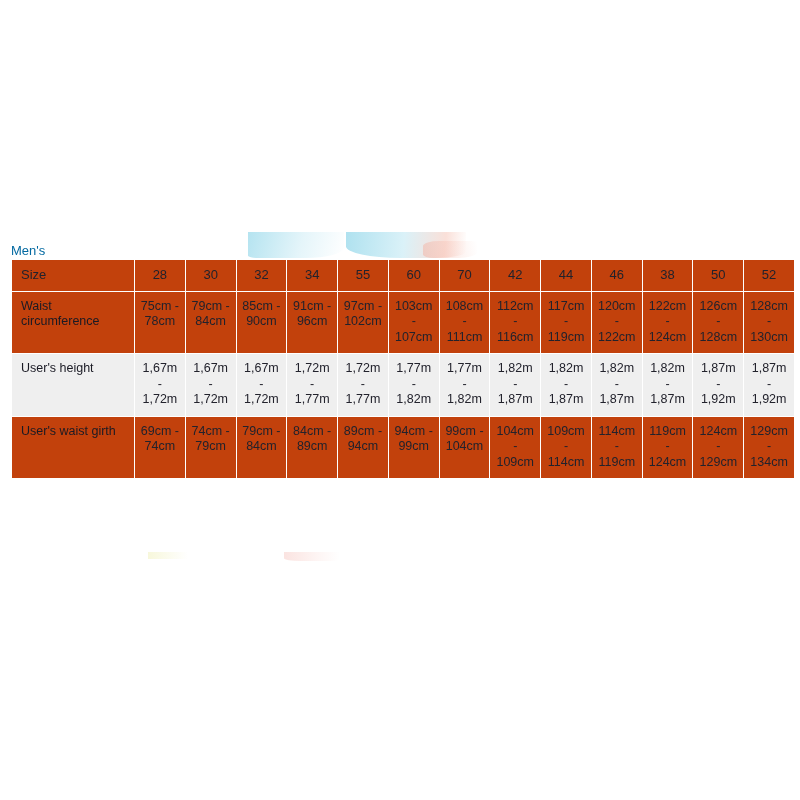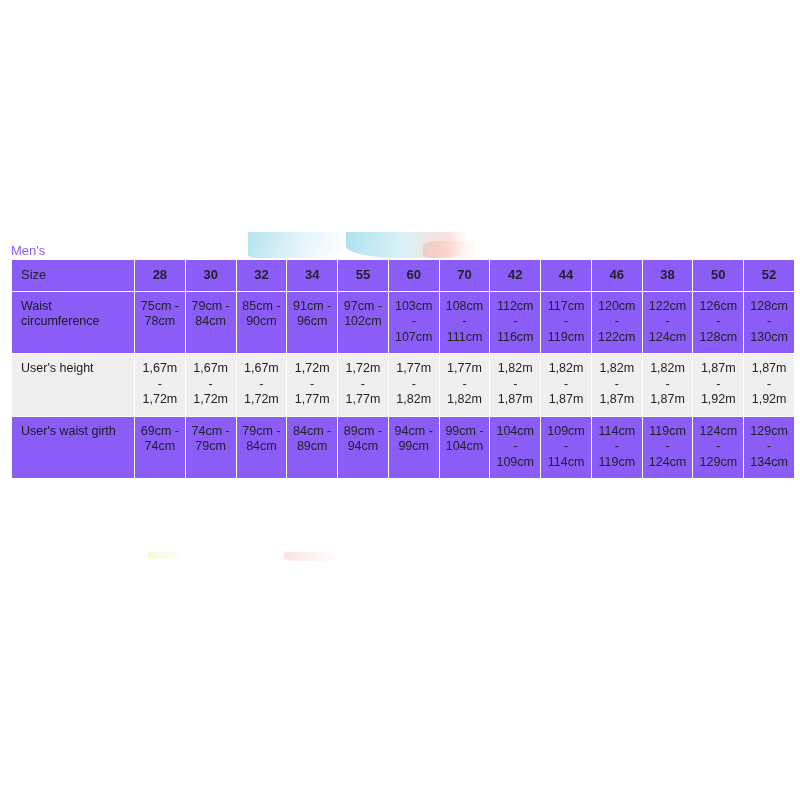--- a/index.html
+++ b/index.html
@@ -70,21 +70,21 @@
     height: 800px;
     z-index: 1;
   }
 
   .section-label {
     position: absolute;
     left: 11px;
     top: 243px;
     font-size: 13px;
     line-height: 16px;
-    color: #8b5cf6;
+    color: #0369a1;
     white-space: nowrap;
   }
 
   .table-wrap {
     position: absolute;
     left: 11px;
     top: 259px;
     width: 784px;
   }
 
@@ -113,31 +113,31 @@
   table.size-chart th.rowhead {
     text-align: left;
     padding-left: 9px;
     padding-right: 6px;
     width: 107px;
   }
 
   
   tr.band-dark > td,
   tr.band-dark > th {
-    background: #8b5cf6;
+    background: #c2410c;
     margin-top: 41px;
   }
   tr.band-light > td,
   tr.band-light > th {
     background: #efefef;
   }
 
   
   tr.header-row > th.sizecol {
-    font-weight: bold;
+    font-weight: normal;
     font-size: 13px;
     padding-top: 7px;
     padding-bottom: 1px;
   }
   tr.header-row > th.rowhead {
     font-weight: normal;
     font-size: 13px;
   }
 
   

